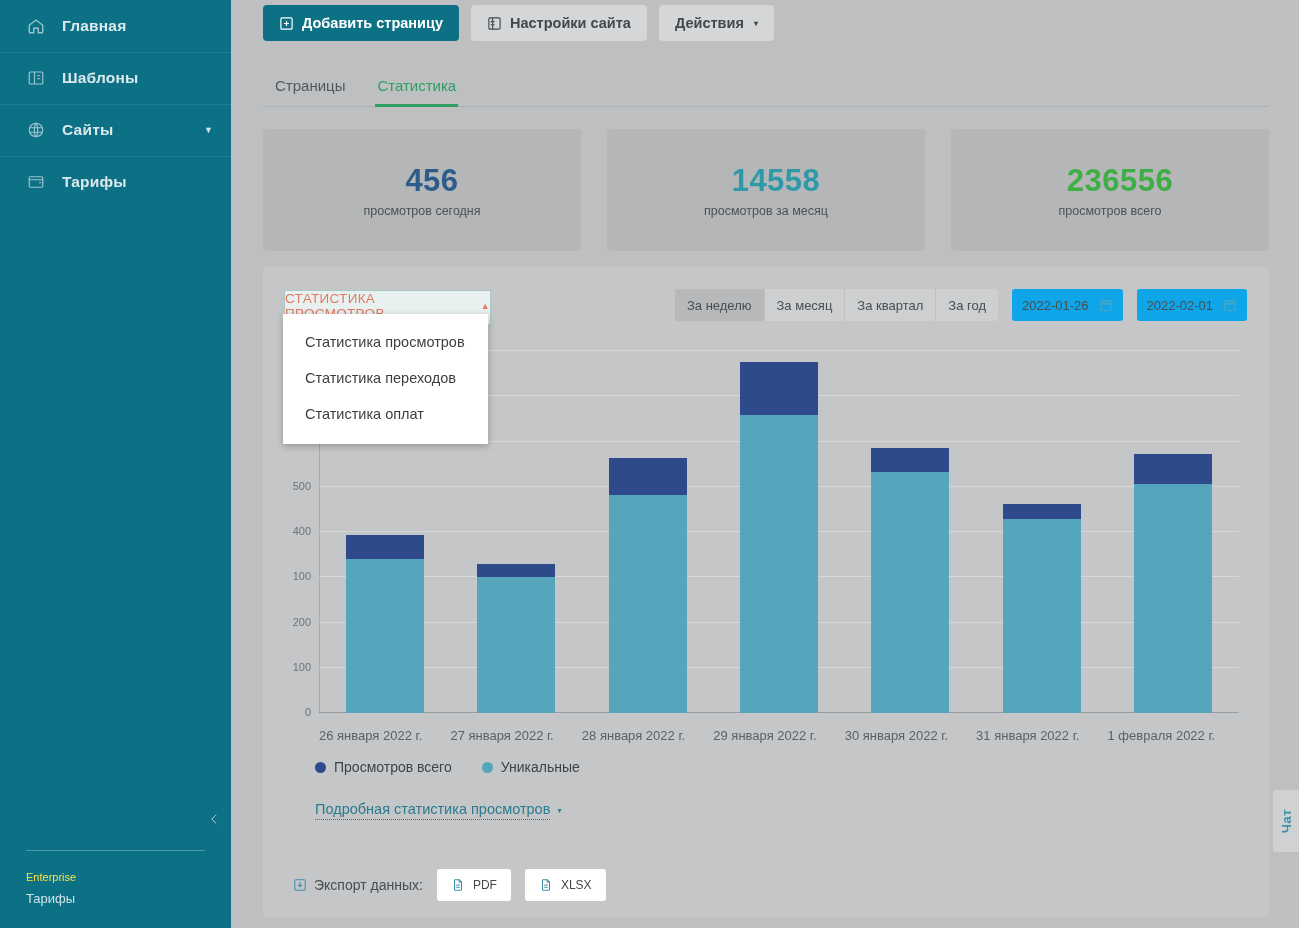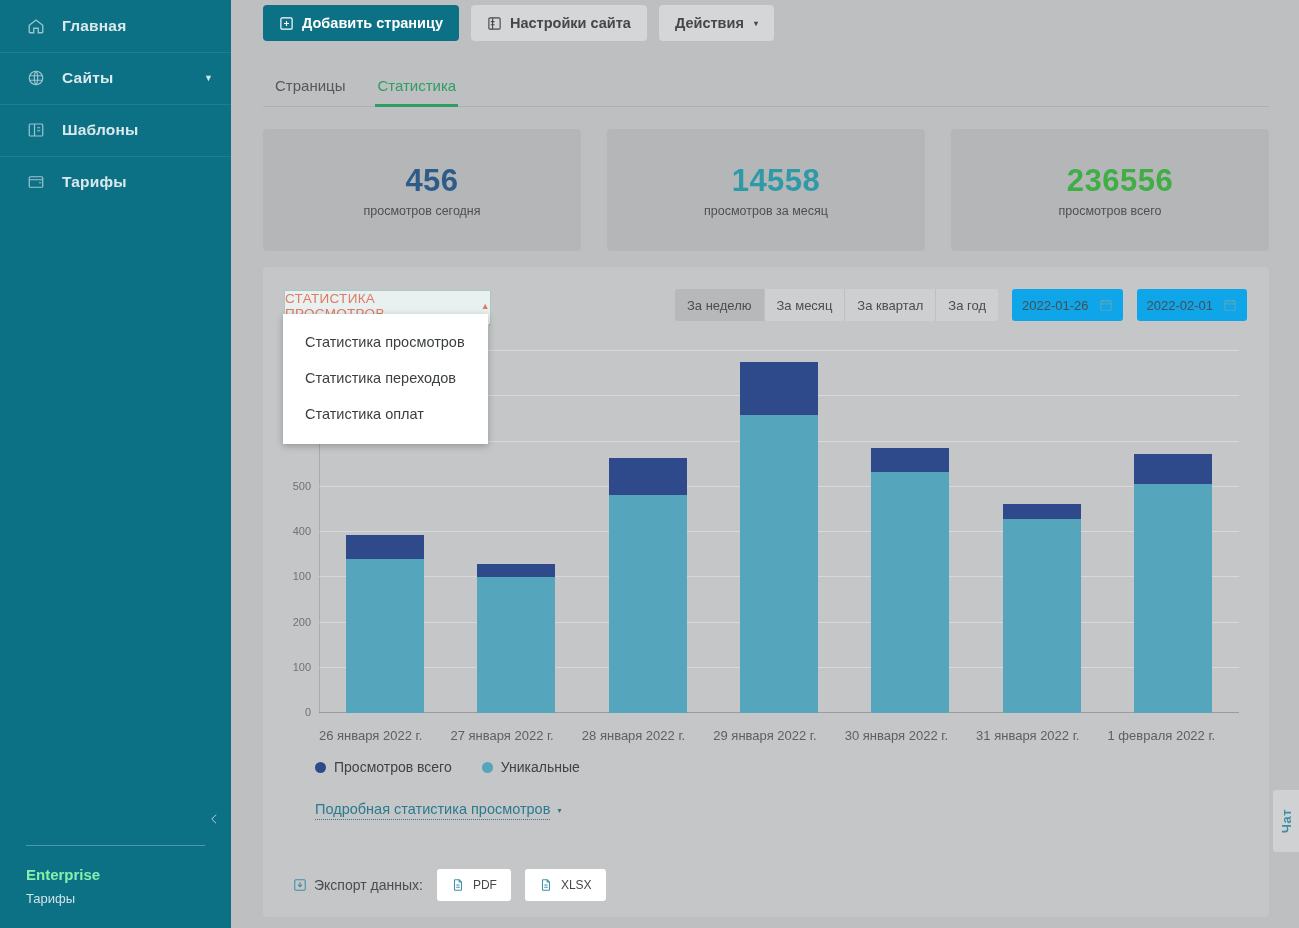--- a/index.html
+++ b/index.html
@@ -44,21 +44,21 @@
   .nav-caret { margin-left: auto; color: #cfe3e8; font-size: 9px; line-height: 1; }
 
   .sidebar-footer {
     position: absolute; left: 0; right: 0; bottom: 0;
     padding: 0 26px 22px 26px;
   }
   .sidebar-divider {
     height: 1px; background: rgba(255,255,255,0.28);
     margin-bottom: 20px;
   }
-  .plan-name { font-size: 15px; font-weight: bold; color: #86efac; margin-bottom: 8px; }
+  .plan-name { font-size: 11px; font-weight: normal; color: #fde047; margin-bottom: 8px; }
   .plan-sub { font-size: 13px; color: #cfe3e8; }
   .collapse-btn {
     position: absolute; right: 6px; bottom: 98px;
     width: 22px; height: 22px;
     display: flex; align-items: center; justify-content: center;
     color: #b6d5dd; font-size: 17px; cursor: pointer;
   }
 
   
   .main {
@@ -242,41 +242,41 @@
 <div class="app">
 
   <aside class="sidebar">
     <div class="nav-item">
       <span class="nav-icon">
         <svg width="18" height="18" viewBox="0 0 24 24" fill="none" stroke="currentColor" stroke-width="1.8">
             <path d="M3 11l9-7 9 7v9a1 1 0 0 1-1 1h-5v-6H9v6H4a1 1 0 0 1-1-1z"></path>
           </svg>
       </span>
       <span class="nav-label">Главная</span>
+    </div>
+
+    <div class="nav-item">
+      <span class="nav-icon">
+        <svg width="18" height="18" viewBox="0 0 24 24" fill="none" stroke="currentColor" stroke-width="1.6">
+            <rect x="3" y="4" width="18" height="16" rx="1.5"></rect>
+            <path d="M10 4v16M13.5 9h4M13.5 13h4"></path>
+          </svg>
+      </span>
+      <span class="nav-label">Шаблоны</span>
     </div>
 
     <div class="nav-item">
       <span class="nav-icon">
         <svg width="18" height="18" viewBox="0 0 24 24" fill="none" stroke="currentColor" stroke-width="1.6">
             <circle cx="12" cy="12" r="9"></circle>
             <path d="M12 3c-3 3-3 15 0 18M12 3c3 3 3 15 0 18M3.5 9h17M3.5 15h17"></path>
           </svg>
       </span>
       <span class="nav-label">Сайты</span>
       <span class="nav-caret">▼</span>
-    </div>
-
-    <div class="nav-item">
-      <span class="nav-icon">
-        <svg width="18" height="18" viewBox="0 0 24 24" fill="none" stroke="currentColor" stroke-width="1.6">
-            <rect x="3" y="4" width="18" height="16" rx="1.5"></rect>
-            <path d="M10 4v16M13.5 9h4M13.5 13h4"></path>
-          </svg>
-      </span>
-      <span class="nav-label">Шаблоны</span>
     </div>
 
     <div class="nav-item">
       <span class="nav-icon">
         <svg width="18" height="18" viewBox="0 0 24 24" fill="none" stroke="currentColor" stroke-width="1.6">
             <rect x="3" y="5" width="18" height="14" rx="1.5"></rect>
             <path d="M3 9h18M16 13h3"></path>
           </svg>
       </span>
       <span class="nav-label">Тарифы</span>

